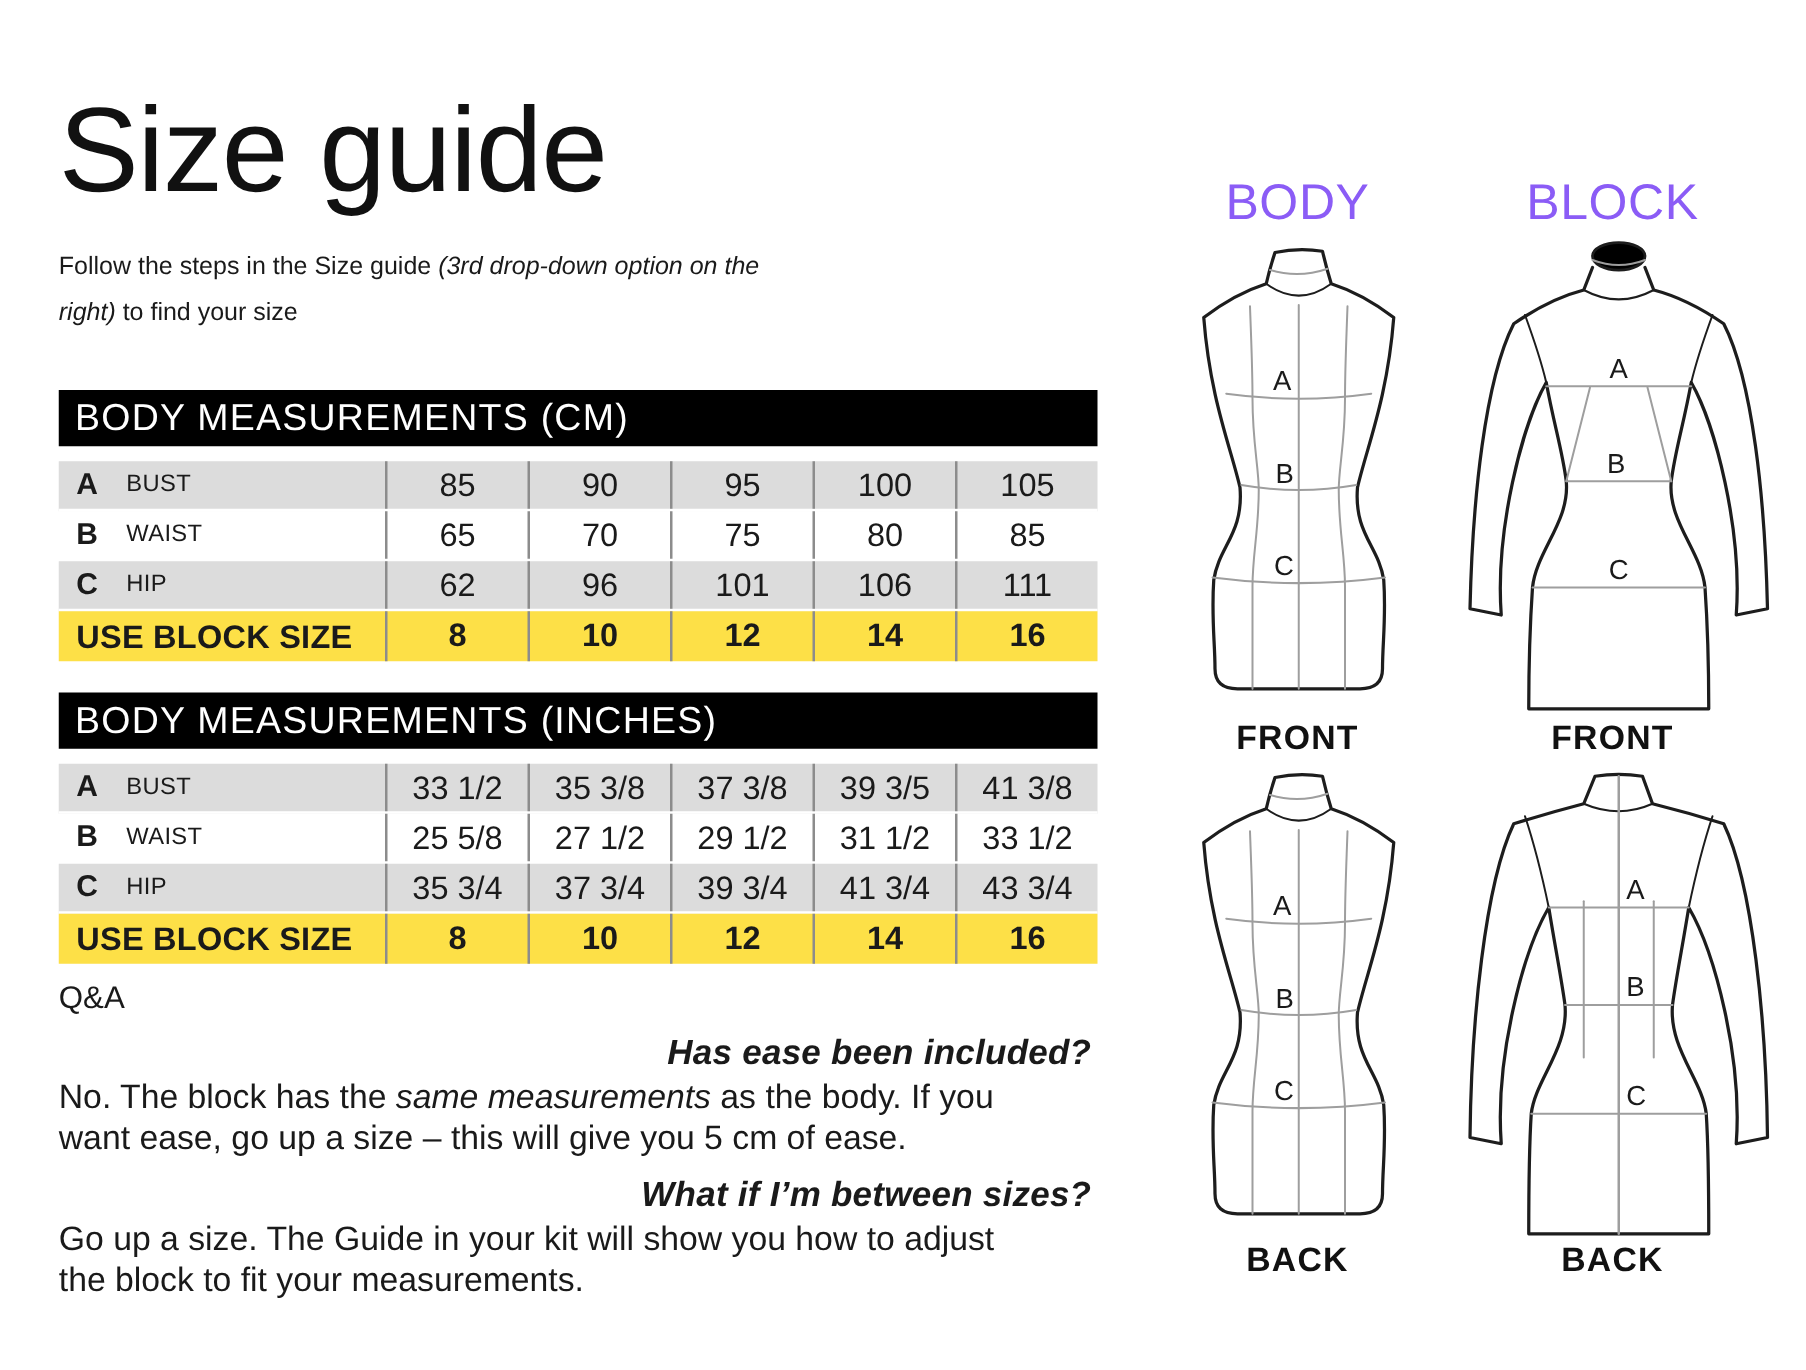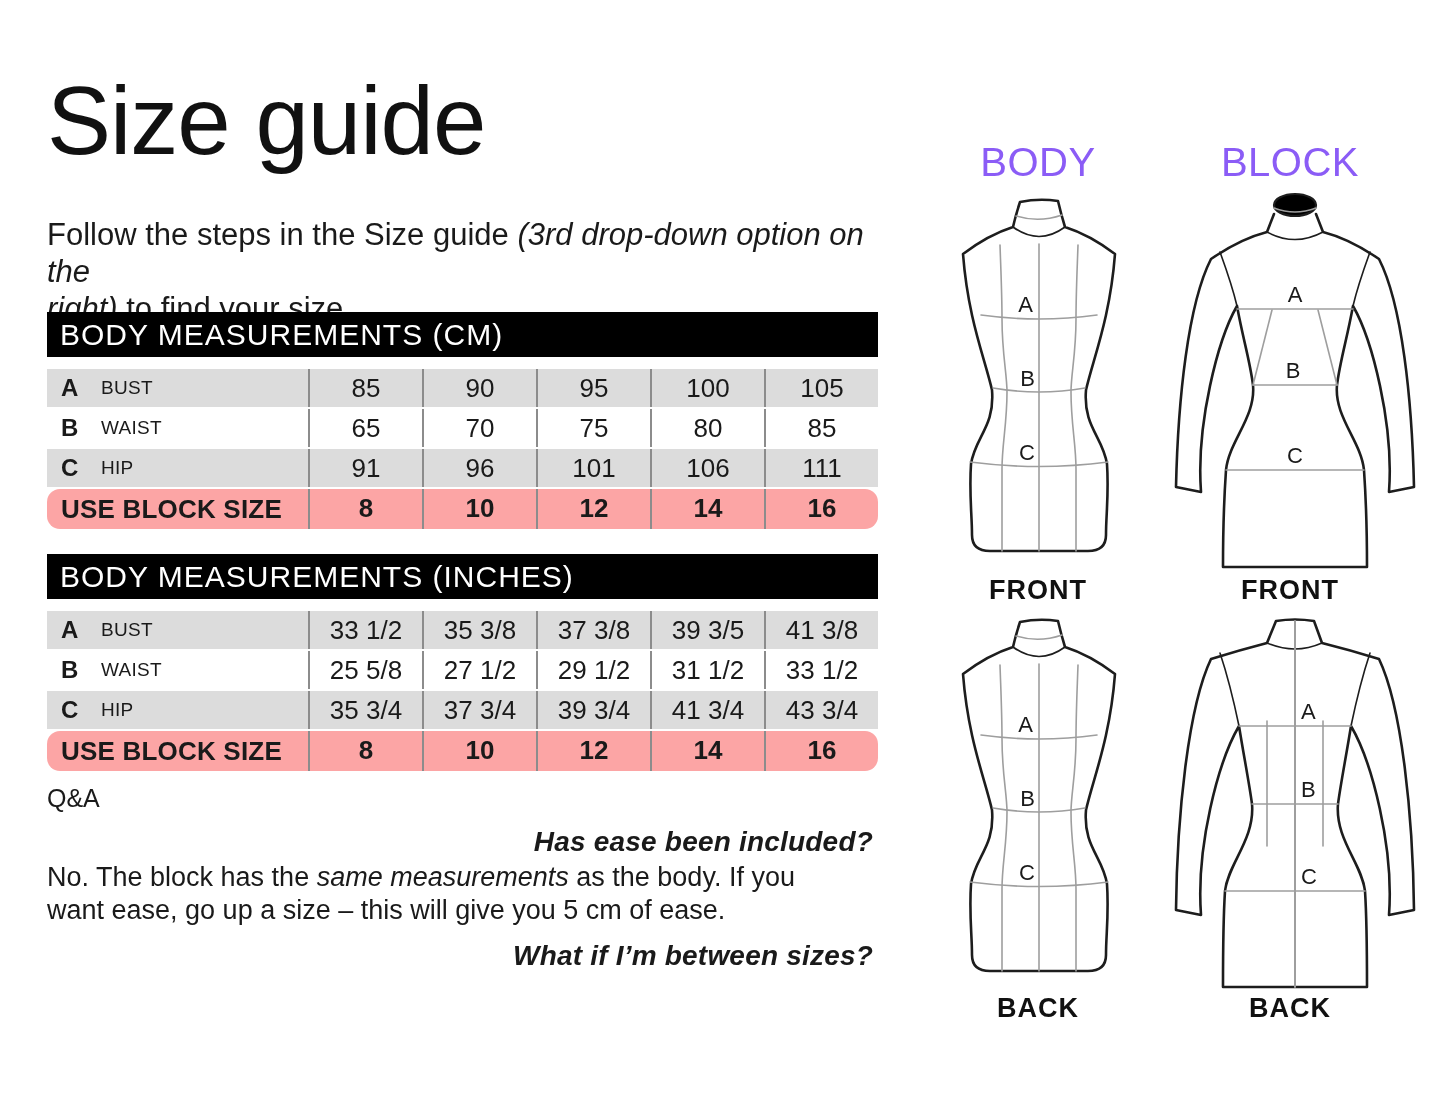--- a/index.html
+++ b/index.html
@@ -3,34 +3,34 @@
 <meta charset="utf-8">
 <style>
   * { margin:0; padding:0; box-sizing:border-box; }
   html,body { background:#fff; }
   #page {
     position:relative; width:1445px; height:1096px; background:#ffffff;
     font-family:"Liberation Sans", sans-serif; color:#1a1a1a; overflow:hidden;margin-top:36px;
   }
   
   #title { position:absolute; left:47px; top:37px; font-size:96px; line-height:1; font-weight:300; letter-spacing:-1px; color:#111; }
-  #intro { position:absolute; left:47px; top:180px; width:840px; font-size:31px; line-height:37px; }
+  #intro { position:absolute; left:47px; top:159px; width:840px; font-size:20px; line-height:37px; }
   #intro em { font-style:italic; }
 
   .sg-table { position:absolute; left:47px; width:831px; }
   #table-cm { top:276px; }
   #table-in { top:518px; }
   .tbar { height:45px; background:#000; color:#fff; font-size:30px; letter-spacing:1px;
           line-height:45px; padding-left:13px; }
   .trows { margin-top:12px; }
   .trow { display:flex; height:40px; align-items:stretch; border-bottom:2px solid #fff; }
   .trow:last-child { border-bottom:none; }
   .trow.gray { background:#dcdcdc; }
   .trow.white { background:#ffffff; }
-  .trow.foot { background:#fca5a5;border-radius:13px; }
+  .trow.foot { background:#fde047; }
   .label-cell { width:261px; display:flex; align-items:center; padding-left:14px; }
   .letter { width:40px; font-weight:bold; font-size:24px; }
   .lbl { font-size:19px; letter-spacing:0.3px; }
   .foot .label-cell { font-weight:bold; font-size:26px; letter-spacing:0.2px; }
   .val { width:114px; border-left:2px solid #8c8c8c; text-align:center;
          font-size:26px; line-height:38px; }
   .foot .val { font-weight:bold; }
 
   #qa { position:absolute; left:47px; top:748px; width:826px; }
   .qa-h { font-size:25px; }
@@ -91,21 +91,21 @@
         <div class="val">70</div>
         <div class="val">75</div>
         <div class="val">80</div>
         <div class="val">85</div>
       </div>
       <div class="trow gray">
         <div class="label-cell">
           <span class="letter">C</span>
           <span class="lbl">HIP</span>
         </div>
-        <div class="val">91</div>
+        <div class="val">62</div>
         <div class="val">96</div>
         <div class="val">101</div>
         <div class="val">106</div>
         <div class="val">111</div>
       </div>
       <div class="trow foot">
         <div class="label-cell">USE BLOCK SIZE</div>
         <div class="val">8</div>
         <div class="val">10</div>
         <div class="val">12</div>
@@ -160,20 +160,21 @@
         <div class="val">16</div>
       </div>
     </div>
   </div>
 
   <div id="qa">
     <div class="qa-h">Q&amp;A</div>
     <div class="q">Has ease been included?</div>
     <div class="a"><span>No. The block has the </span><em>same measurements</em><span> as the body. If you</span><br><span>want ease, go up a size – this will give you 5 cm of ease.</span></div>
     <div class="q">What if I’m between sizes?</div>
+    <div class="a"><span>Go up a size. The Guide in your kit will show you how to adjust</span><br><span>the block to fit your measurements.</span></div>
   </div>
 
   <div class="col-head" id="head-body">BODY</div>
   <div class="col-head" id="head-block">BLOCK</div>
   <div class="fig-label" id="front-body">FRONT</div>
   <div class="fig-label" id="front-block">FRONT</div>
   <div class="fig-label" id="back-body">BACK</div>
   <div class="fig-label" id="back-block">BACK</div>
 
   <svg class="fig" id="fig-body-front" width="158" height="358" viewBox="0 0 158 358">

